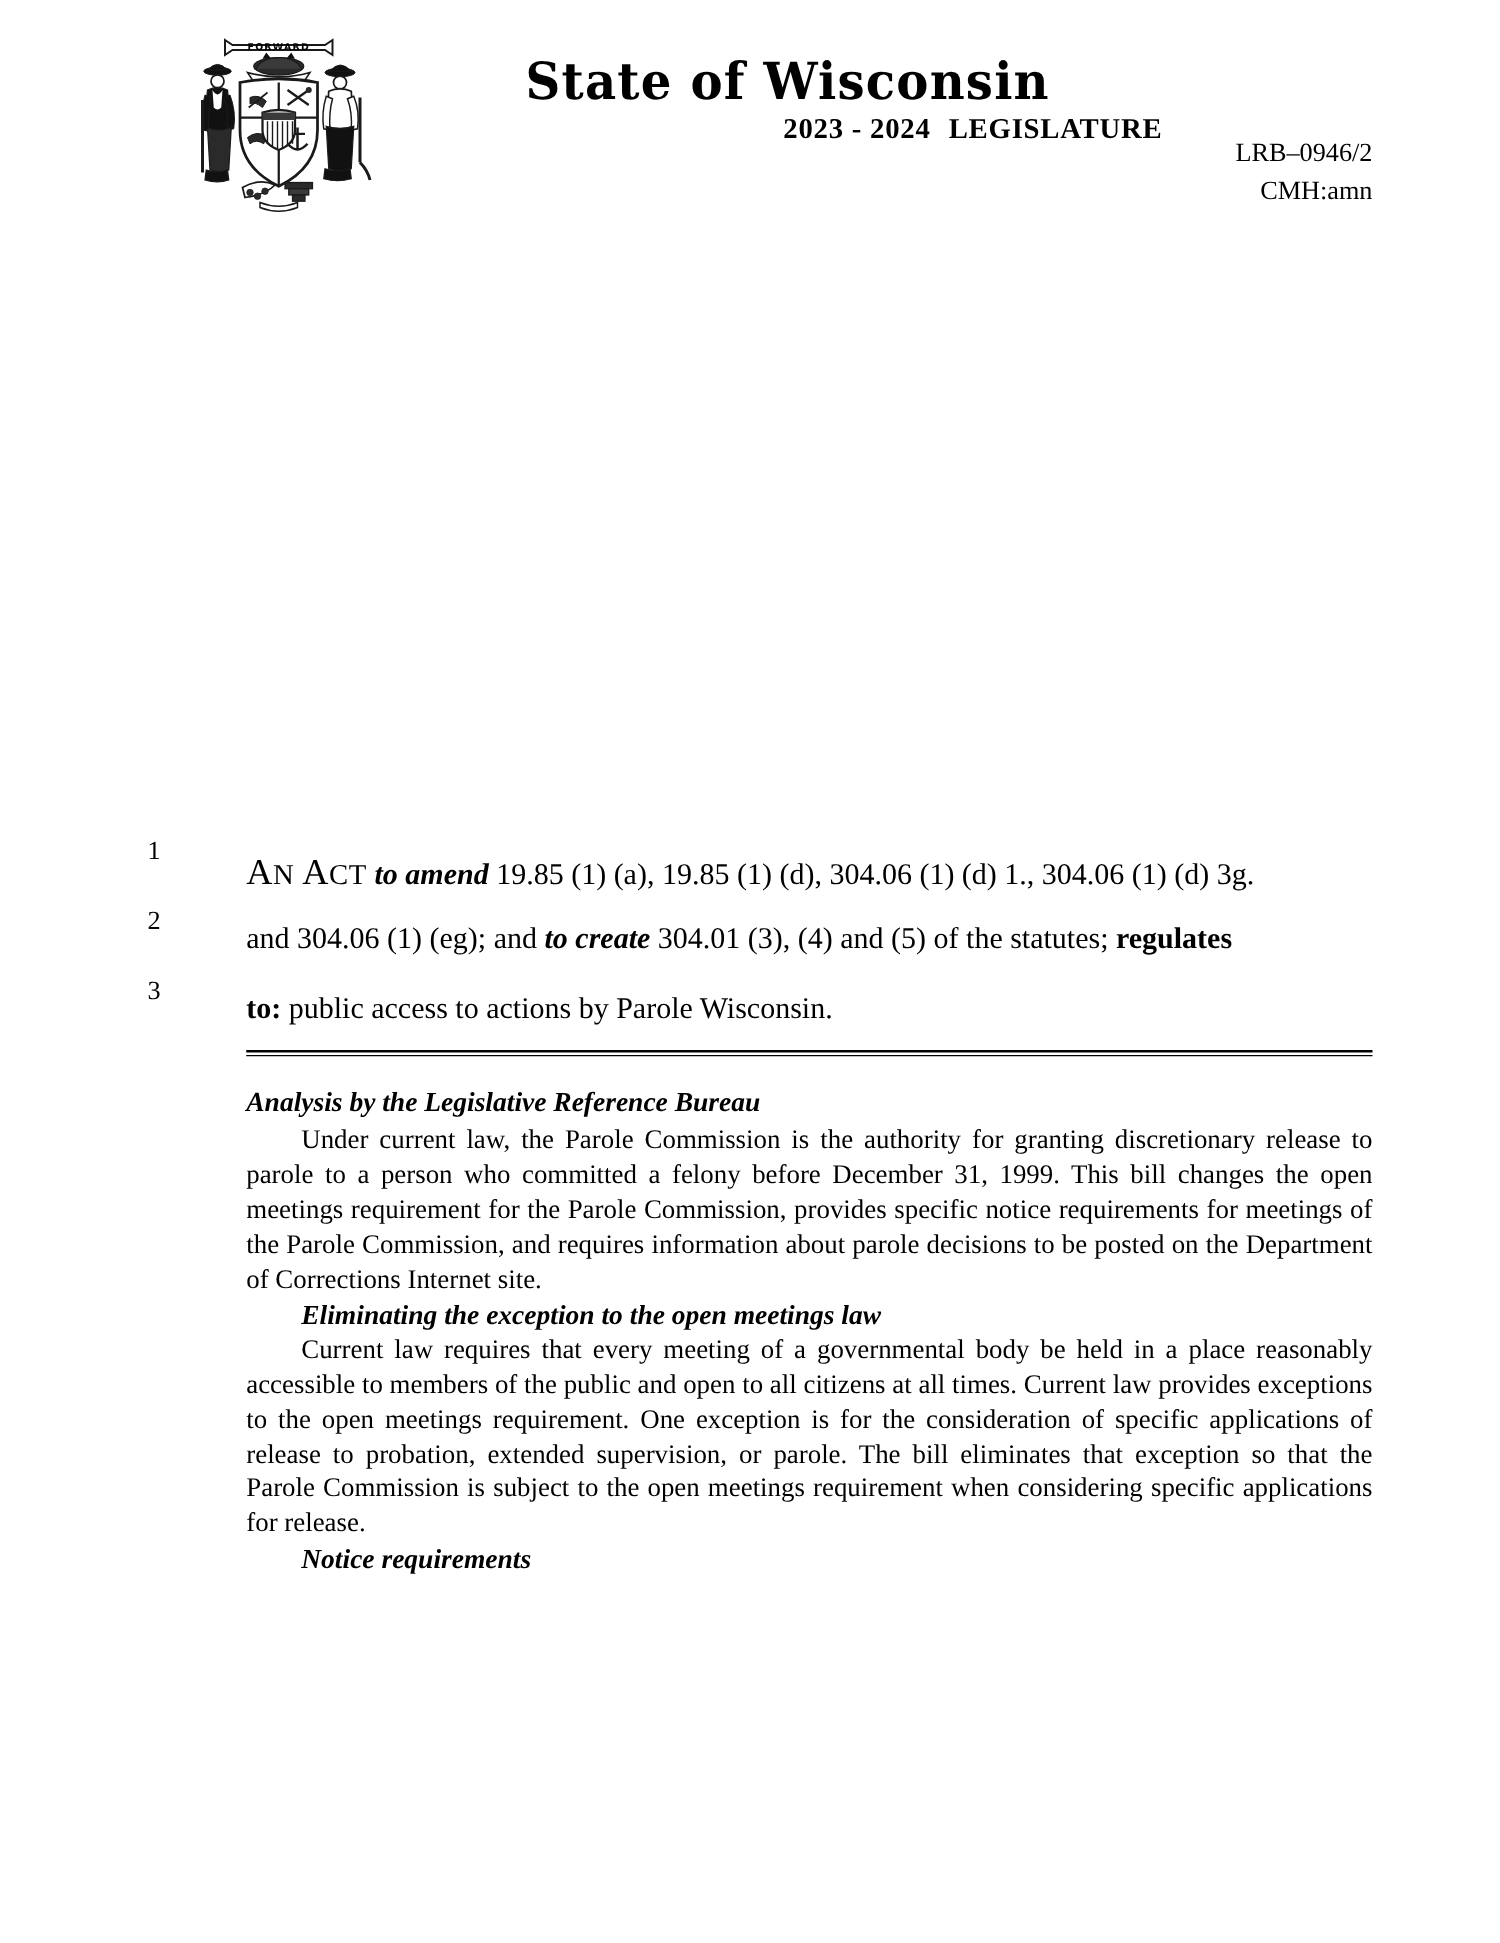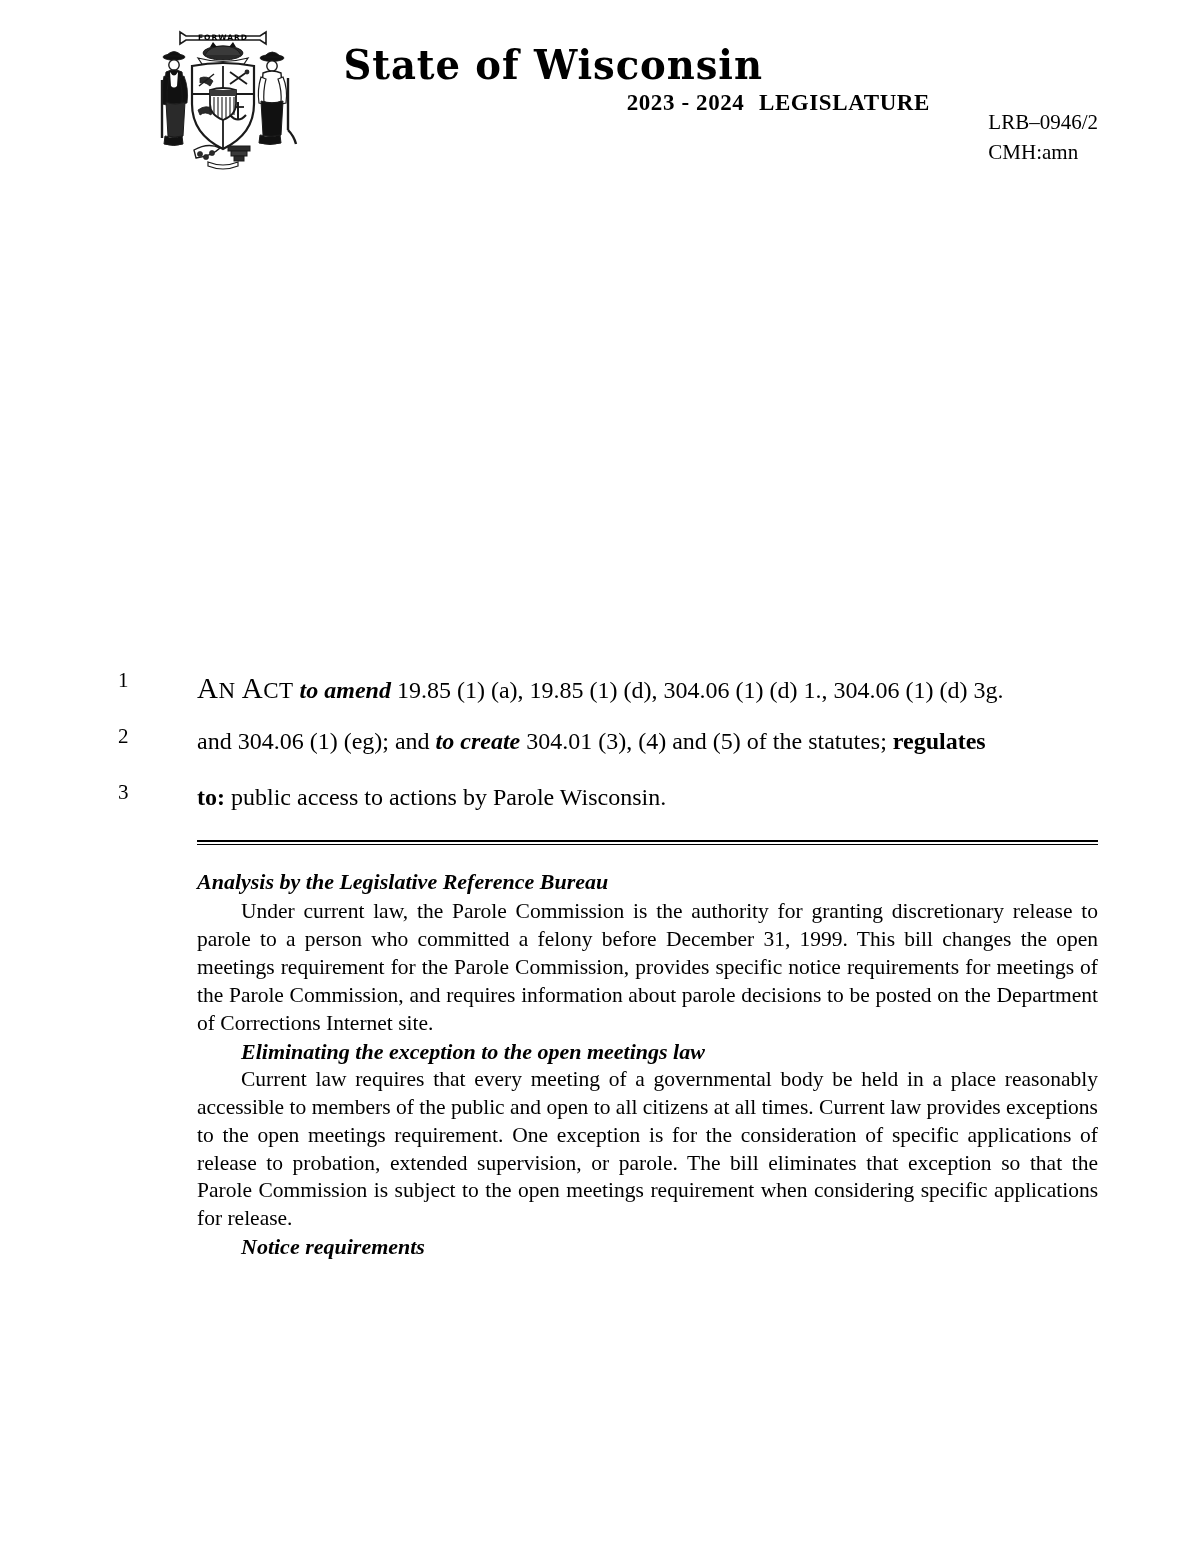--- a/index.html
+++ b/index.html
@@ -33,20 +33,21 @@
     height: 155px;
     text-align: center;
   }
   .crest svg { display: block; width: 150px; height: 155px; }
 
   .state-title {
     position: absolute;
     left: 330px;
     top: 44px;
     width: 600px;
+    text-align: center;
     font-family: "DejaVu Serif", "Liberation Serif", serif;
     font-weight: 700;
     font-size: 40px;
     letter-spacing: 0.5px;
     line-height: 1.05;
     white-space: nowrap;
   }
   .state-title .gothic {
     font-family: "DejaVu Serif", serif;
     font-weight: 700;
@@ -67,20 +68,21 @@
     font-size: 23px;
     letter-spacing: 0.6px;
     white-space: nowrap;
   }
   .legislature .sp { letter-spacing: 1.5px; }
 
   .lrb-block {
     position: absolute;
     right: 102px;
     top: 108px;
+    text-align: right;
     font-size: 21px;
     line-height: 1.42;
     white-space: nowrap;
   }
 
   
   .bill-title {
     position: absolute;
     left: 0;
     top: 220px;
@@ -110,21 +112,21 @@
     left: 118px;
     top: 8px;
     width: 22px;
     text-align: left;
     font-size: 21px;
   }
   .act-line .linetext {
     position: absolute;
     left: 197px;
     right: 100px;
-    top: 10px;
+    top: 20px;
     font-size: 24px;
     line-height: 1.28;
     white-space: nowrap;
   }
   .smallcaps-an {
     font-size: 29px;
     letter-spacing: 0.5px;
   }
   .smallcaps-an .sc { font-size: 23px; }
   .bi { font-weight: 700; font-style: italic; }

